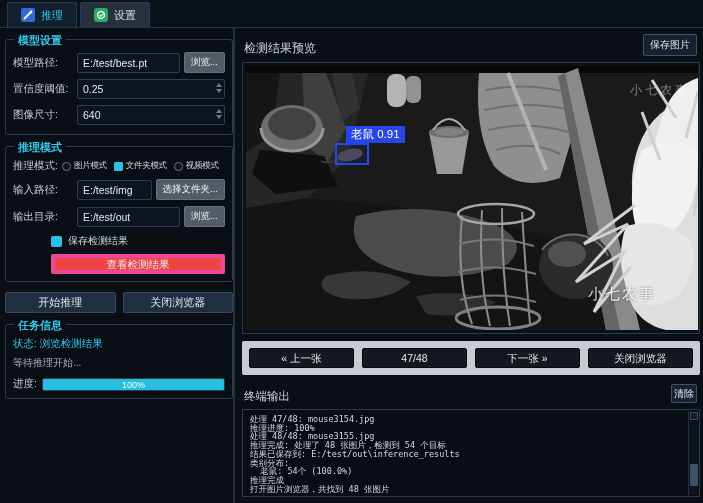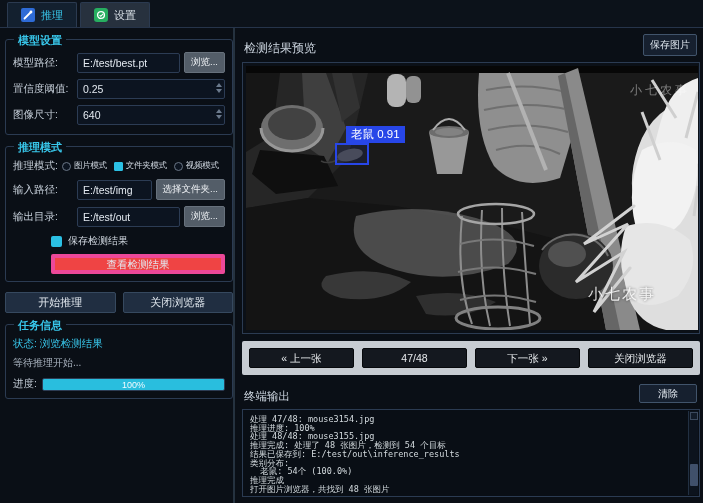--- a/index.html
+++ b/index.html
@@ -69,21 +69,21 @@
   .det-box { position:absolute; left:89px; top:77px; width:34px; height:22px; border:2px solid #2746e8; background:rgba(40,70,230,0.10); }
   .det-label { position:absolute; left:100px; top:60px; height:17px; line-height:17px; padding:0 5px; background:#2746e8; color:#ffffff; font-size:11.5px; }
   .wm-top { position:absolute; right:8px; top:16px; color:#ffffff; opacity:0.42; font-size:12px; letter-spacing:3px; }
   .wm-bottom { position:absolute; right:42px; bottom:26px; color:#f7f7f7; opacity:0.88; font-size:15px; letter-spacing:2px; text-shadow:0 0 3px rgba(0,0,0,.6); }
 
   .navstrip { margin:7px 3px 0; background:#c7ccd2; border-radius:2px; padding:7px 7px; display:flex; gap:8px; }
   .nav-btn { flex:1; height:20px; line-height:18px; background:#14181f; border:1px solid #07090c; color:#e8ebee; font-size:10.5px; border-radius:2px; }
 
   .term-header { position:relative; height:26px; margin-top:6px; }
   .term-title { position:absolute; left:5px; top:8px; font-size:11.5px; color:#ccd5df; }
-  .clear-btn { position:absolute; right:6px; top:3px; width:58px; height:19px; line-height:17px; }
+  .clear-btn { position:absolute; right:6px; top:3px; width:26px; height:19px; line-height:17px; }
 
   .terminal { position:relative; margin:2px 3px; height:88px; background:#090e15; border:1px solid #2b3b52; padding:5px 16px 4px 7px; overflow:hidden; }
   .tline { font-family:"DejaVu Sans Mono", monospace; font-size:8.5px; line-height:8.7px; color:#d3dade; white-space:pre; }
   .tscroll { position:absolute; top:1px; right:1px; bottom:1px; width:10px; background:#0c131d; border-left:1px solid #223042; }
   .tscroll-up { position:absolute; top:1px; left:1px; width:8px; height:8px; border:1px solid #3c4a5e; background:#121b28; }
   .tscroll-thumb { position:absolute; bottom:9px; left:1px; width:8px; height:22px; background:#41507f; background:#40506a; border-radius:1px; }
 </style>
 </head>
 <body>
 

